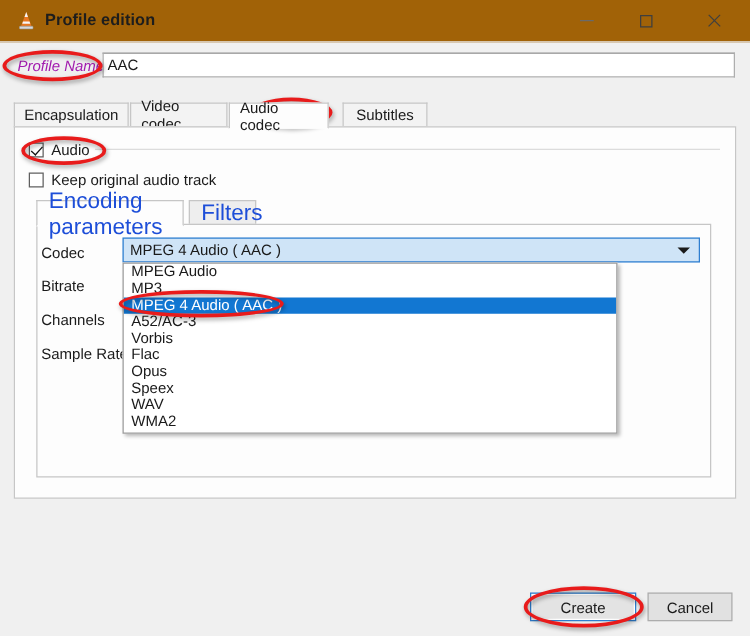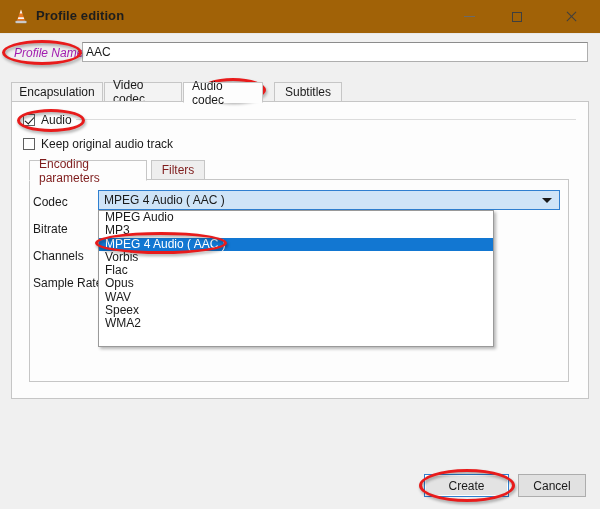--- a/index.html
+++ b/index.html
@@ -132,22 +132,22 @@
 
   
   .itabstrip{
     position:absolute;left:29px;top:160px;width:540px;height:20px;
   }
   .itab{
     position:absolute;top:0;height:20px;
     background:#eeeeee;
     border:1px solid #c6c6c6;
     box-sizing:border-box;
-    display:flex;align-items:center;justify-content:center;
-    font-size:12px;color:#7f1d1d;
+    display:flex;align-items:center;justify-content:flex-start;
+    font-size:18px;color:#1d4ed8;
     padding:0 9px;
   }
   .itab.sel{
     background:#fdfdfd;
     border-bottom:1px solid #fdfdfd;
     height:21px;z-index:3;
   }
   .itab-enc{left:0;width:118px;}
   .itab-fil{left:122px;width:54px;}
   .itabpage{
@@ -310,25 +310,26 @@
 
   <div class="combo">
     <span>MPEG 4 Audio ( AAC )</span>
     <span class="combo-arrow"></span>
   </div>
 
   <div class="dropdown" id="codec-dropdown">
       <div class="dd-item">MPEG Audio</div>
       <div class="dd-item">MP3</div>
       <div class="dd-item sel">MPEG 4 Audio ( AAC )</div>
+      <div class="dd-item">A52/AC-3</div>
       <div class="dd-item">Vorbis</div>
       <div class="dd-item">Flac</div>
       <div class="dd-item">Opus</div>
+      <div class="dd-item">Speex</div>
       <div class="dd-item">WAV</div>
-      <div class="dd-item">Speex</div>
       <div class="dd-item">WMA2</div>
     </div>
 
   <div class="btn btn-cancel">
     <span>Cancel</span>
   </div>
   <div class="btn btn-create">
     <span>Create</span>
   </div>
 

